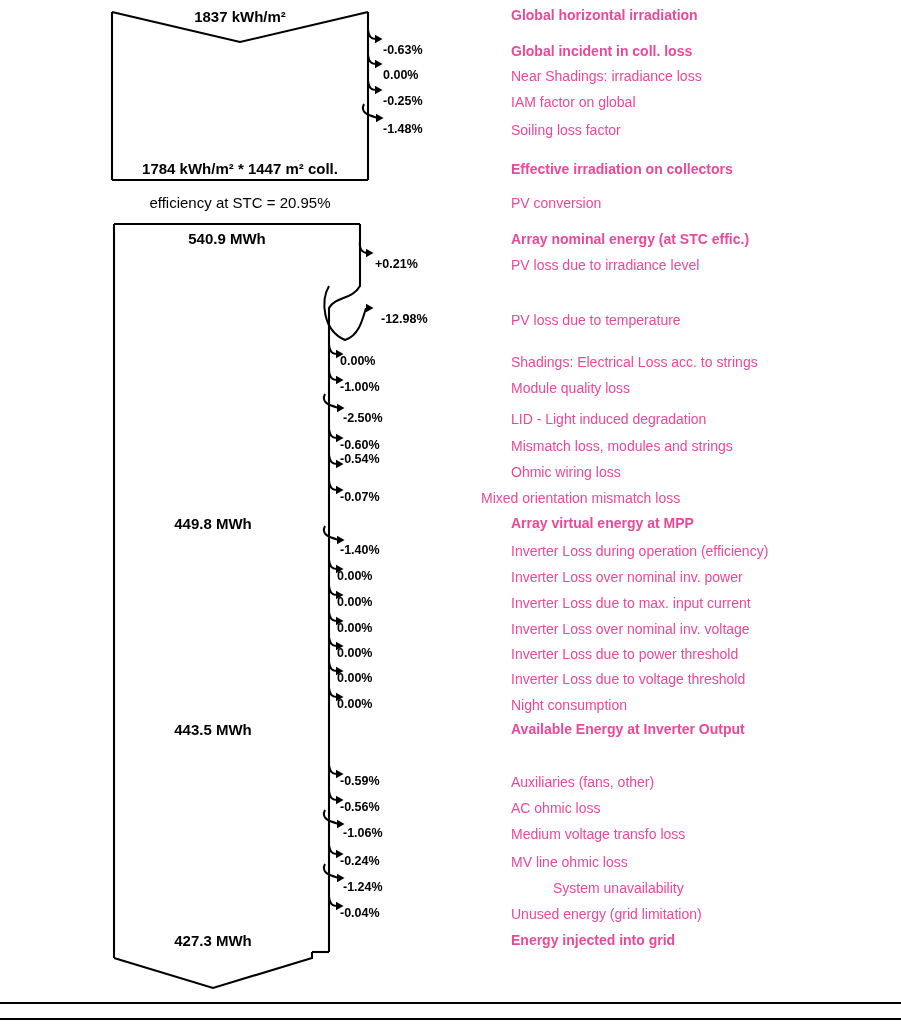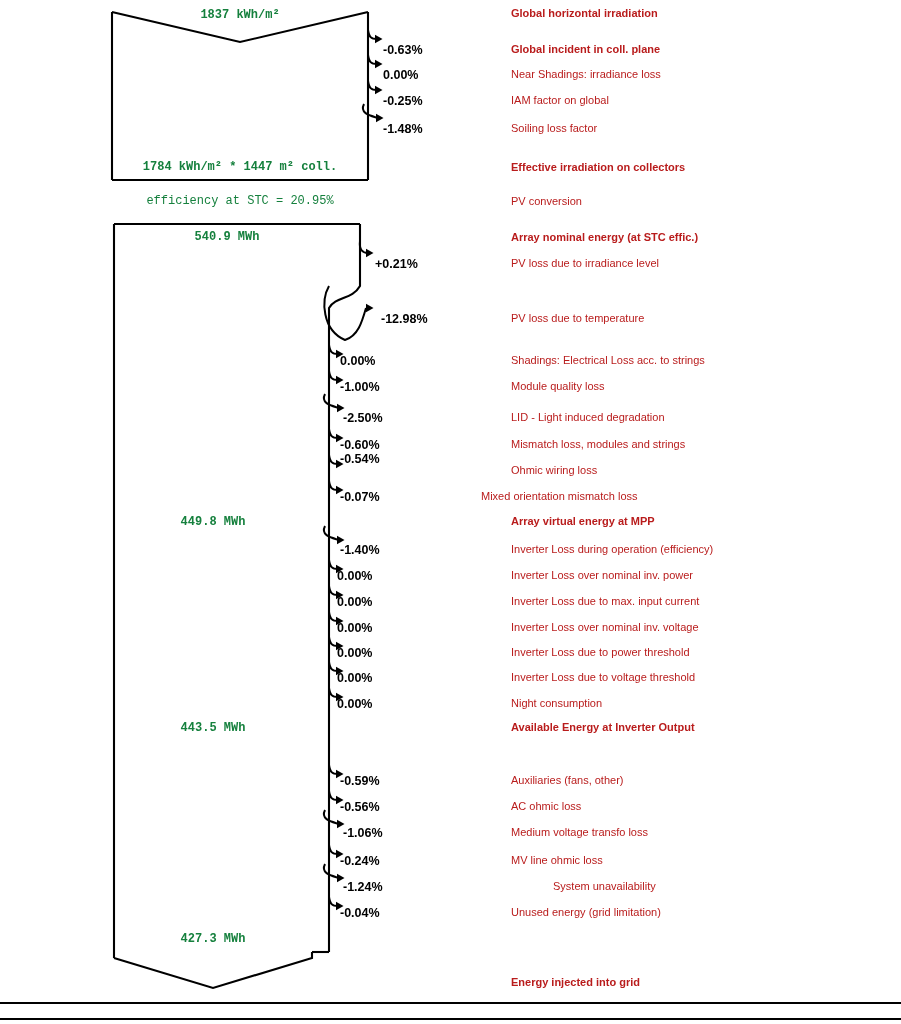--- a/index.html
+++ b/index.html
@@ -35,31 +35,31 @@
   .pct {
     position: absolute;
     color: #000000;
     font-size: 12.5px;
     font-weight: bold;
     white-space: nowrap;
     font-family: "Liberation Sans", sans-serif;
   }
   .energy {
     position: absolute;
-    color: #15803d;
-    font-size: 12px;
+    color: #000000;
+    font-size: 15px;
     font-weight: bold;
     white-space: nowrap;
     transform: translateX(-50%);
-    font-family: Liberation Mono, monospace;
+    font-family: Liberation Sans, sans-serif;
   }
   .label {
     position: absolute;
-    color: #b91c1c;
-    font-size: 11px;
+    color: #ec4899;
+    font-size: 14px;
     white-space: nowrap;
     font-family: "Liberation Sans", sans-serif;
   }
   .label.bold { font-weight: bold; }
 </style>
 </head>
 <body>
 
 <div id="page">
 
@@ -175,22 +175,22 @@
       <div class="pct" style="left: 340px; top: 906px;">-0.04%</div>
     </div>
 
   <div id="labels">
       <div class="label bold" style="left: 511px; top: 7px;">Global horizontal irradiation</div>
       <div class="label bold" style="left: 511px; top: 161px;">Effective irradiation on collectors</div>
       <div class="label" style="left: 511px; top: 195px;">PV conversion</div>
       <div class="label bold" style="left: 511px; top: 231px;">Array nominal energy (at STC effic.)</div>
       <div class="label bold" style="left: 511px; top: 515px;">Array virtual energy at MPP</div>
       <div class="label bold" style="left: 511px; top: 721px;">Available Energy at Inverter Output</div>
-      <div class="label bold" style="left: 511px; top: 932px; margin-top: 44px;">Energy injected into grid</div>
-      <div class="label bold" style="left: 511px; top: 43px;">Global incident in coll. plane</div>
+      <div class="label bold" style="left: 511px; top: 932px;">Energy injected into grid</div>
+      <div class="label bold" style="left: 511px; top: 43px;">Global incident in coll. loss</div>
       <div class="label" style="left: 511px; top: 68px;">Near Shadings: irradiance loss</div>
       <div class="label" style="left: 511px; top: 94px;">IAM factor on global</div>
       <div class="label" style="left: 511px; top: 122px;">Soiling loss factor</div>
       <div class="label" style="left: 511px; top: 257px;">PV loss due to irradiance level</div>
       <div class="label" style="left: 511px; top: 312px;">PV loss due to temperature</div>
       <div class="label" style="left: 511px; top: 354px;">Shadings: Electrical Loss acc. to strings</div>
       <div class="label" style="left: 511px; top: 380px;">Module quality loss</div>
       <div class="label" style="left: 511px; top: 411px;">LID - Light induced degradation</div>
       <div class="label" style="left: 511px; top: 438px;">Mismatch loss, modules and strings</div>
       <div class="label" style="left: 511px; top: 464px;">Ohmic wiring loss</div>

